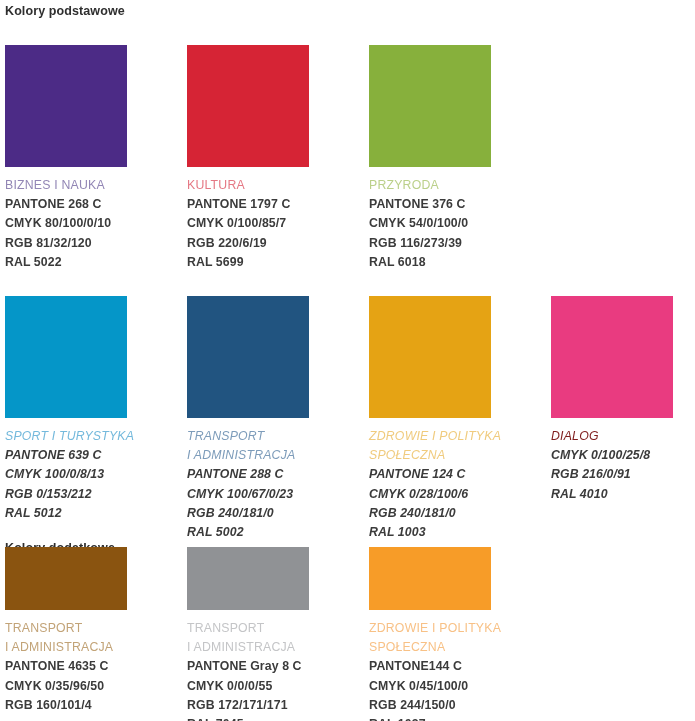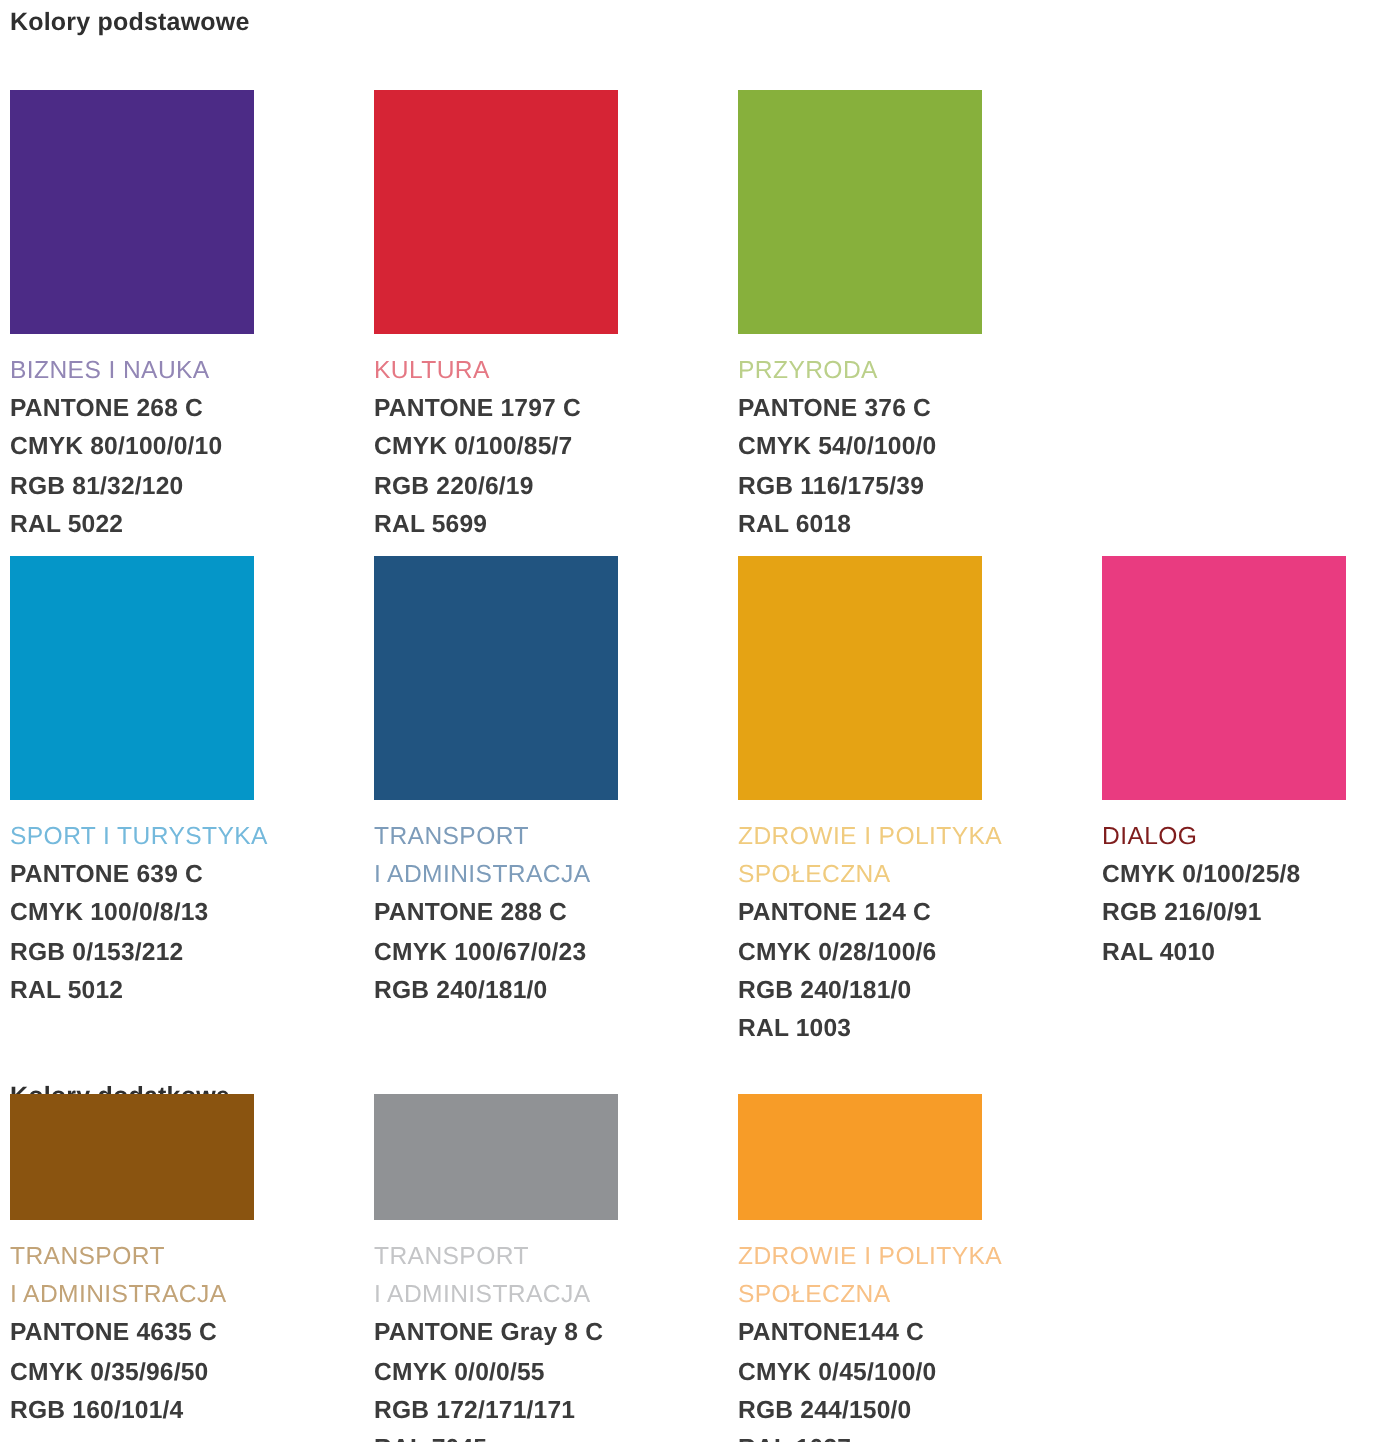--- a/index.html
+++ b/index.html
@@ -66,21 +66,21 @@
 
   .spec-line {
     color: #3b3b3b;
     font-weight: bold;
     letter-spacing: 0.1px;
   }
 
   
   #section-primary-heading  { position: absolute; top: 4px;   left: 0; }
   #row-primary-1            { position: absolute; top: 45px;  left: 5px; align-items: center; }
-  #row-primary-2            { position: absolute; top: 278px; left: 5px; }
+  #row-primary-2            { position: absolute; top: 296px; left: 5px; font-style: italic; }
   #section-extra-heading    { position: absolute; top: 513px; left: 0; margin-top: 28px; }
   #row-extra-1              { position: absolute; top: 547px; left: 5px; }
 </style>
 </head>
 <body>
 
 <div class="page">
 
   <div class="section-heading" id="section-primary-heading">Kolory podstawowe</div>
 
@@ -104,21 +104,21 @@
           <div class="spec-line">RGB 220/6/19</div>
           <div class="spec-line">RAL 5699</div>
         </div>
       </div>
       <div class="swatch-cell last">
         <div class="swatch-chip square" style="background-color: rgb(135, 176, 60);"></div>
         <div class="swatch-info">
           <div class="cat-label" style="color: rgb(187, 208, 138);">PRZYRODA</div>
           <div class="spec-line">PANTONE 376 C</div>
           <div class="spec-line">CMYK 54/0/100/0</div>
-          <div class="spec-line">RGB 116/175/39</div>
+          <div class="spec-line">RGB 116/273/39</div>
           <div class="spec-line">RAL 6018</div>
         </div>
       </div>
     </div>
 
   <div class="swatch-row" id="row-primary-2">
       <div class="swatch-cell">
         <div class="swatch-chip square" style="background-color: rgb(5, 150, 200);"></div>
         <div class="swatch-info">
           <div class="cat-label" style="color: rgb(116, 185, 220);">SPORT I TURYSTYKA</div>
@@ -129,20 +129,21 @@
         </div>
       </div>
       <div class="swatch-cell">
         <div class="swatch-chip square" style="background-color: rgb(33, 84, 128);"></div>
         <div class="swatch-info">
           <div class="cat-label" style="color: rgb(125, 156, 186);">TRANSPORT</div>
           <div class="cat-label" style="color: rgb(125, 156, 186);">I ADMINISTRACJA</div>
           <div class="spec-line">PANTONE 288 C</div>
           <div class="spec-line">CMYK 100/67/0/23</div>
           <div class="spec-line">RGB 240/181/0</div>
+          <div class="spec-line">RAL 5002</div>
         </div>
       </div>
       <div class="swatch-cell">
         <div class="swatch-chip square" style="background-color: rgb(229, 163, 20);"></div>
         <div class="swatch-info">
           <div class="cat-label" style="color: rgb(240, 203, 126);">ZDROWIE I POLITYKA</div>
           <div class="cat-label" style="color: rgb(240, 203, 126);">SPOŁECZNA</div>
           <div class="spec-line">PANTONE 124 C</div>
           <div class="spec-line">CMYK 0/28/100/6</div>
           <div class="spec-line">RGB 240/181/0</div>

